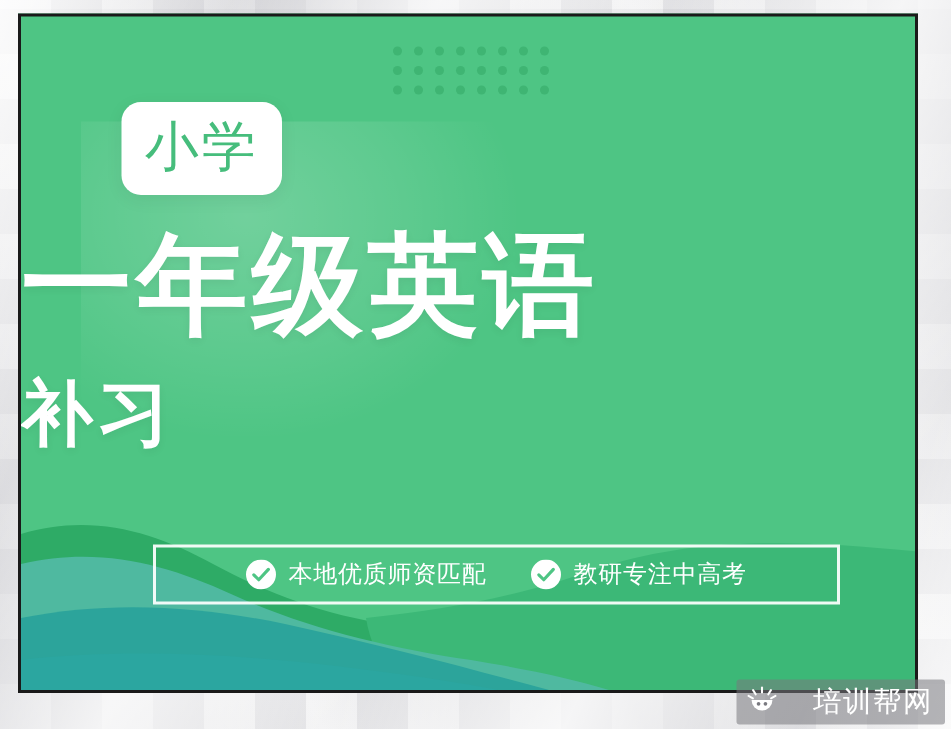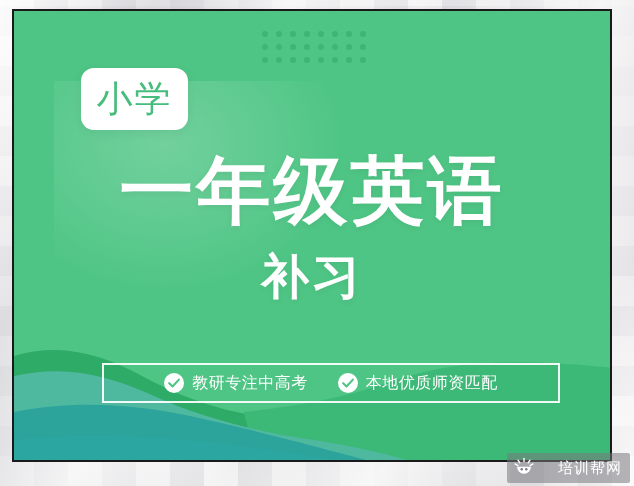--- a/index.html
+++ b/index.html
@@ -95,21 +95,21 @@
     font-weight: 400;
     font-family: "DejaVu Sans", "Liberation Sans", sans-serif;
   }
 
   
   .headline {
     position: absolute;
     left: 0;
     right: 0;
     top: 136px;
-    text-align: center;
+    text-align: left;
     color: #ffffff;
     font-weight: bold;
     font-family: "DejaVu Sans", "Liberation Sans", sans-serif;
     text-shadow: 0 2px 6px rgba(0,0,0,0.06);
     pointer-events: none;
   }
   .headline .l1 {
     display: block;
     font-size: 74px;
     line-height: 86px;
@@ -173,21 +173,21 @@
     height: 30px;
     padding: 0 8px 0 6px;
     display: flex;
     align-items: center;
     gap: 7px;
     background: rgba(120,120,126,0.55);
     border-radius: 2px;
   }
   .watermark .wm-text {
     color: #ffffff;
-    font-size: 15px;
+    font-size: 19px;
     letter-spacing: 1px;
     line-height: 1;
     font-family: "DejaVu Sans", "Liberation Sans", sans-serif;
     margin-left: 16px;
   }
   .wm-icon { width: 22px; height: 22px; display: block; flex: none; }
 </style>
 </head>
 <body>
 
@@ -243,28 +243,28 @@
         <span class="l1">一年级英语</span>
         <span class="l2">补习</span>
       </div>
 
       <div class="feature-bar">
         <div class="feature">
           <svg class="check-icon" viewBox="0 0 20 20">
             <circle cx="10" cy="10" r="10" fill="#ffffff"></circle>
             <path d="M5.2 10.2 L8.5 13.5 L14.9 6.6" fill="none" stroke="#4ec584" stroke-width="2.1" stroke-linecap="round" stroke-linejoin="round"></path>
           </svg>
-          <span class="label">教研专注中高考</span>
+          <span class="label">本地优质师资匹配</span>
         </div>
         <div class="feature">
           <svg class="check-icon" viewBox="0 0 20 20">
             <circle cx="10" cy="10" r="10" fill="#ffffff"></circle>
             <path d="M5.2 10.2 L8.5 13.5 L14.9 6.6" fill="none" stroke="#4ec584" stroke-width="2.1" stroke-linecap="round" stroke-linejoin="round"></path>
           </svg>
-          <span class="label">本地优质师资匹配</span>
+          <span class="label">教研专注中高考</span>
         </div>
       </div>
 
     </div>
   </div>
 
   <div class="watermark">
     <svg class="wm-icon" viewBox="0 0 24 24">
       <g stroke="#ffffff" stroke-width="1.5" stroke-linecap="round">
         <line x1="12" y1="1.5" x2="12" y2="5"></line>

